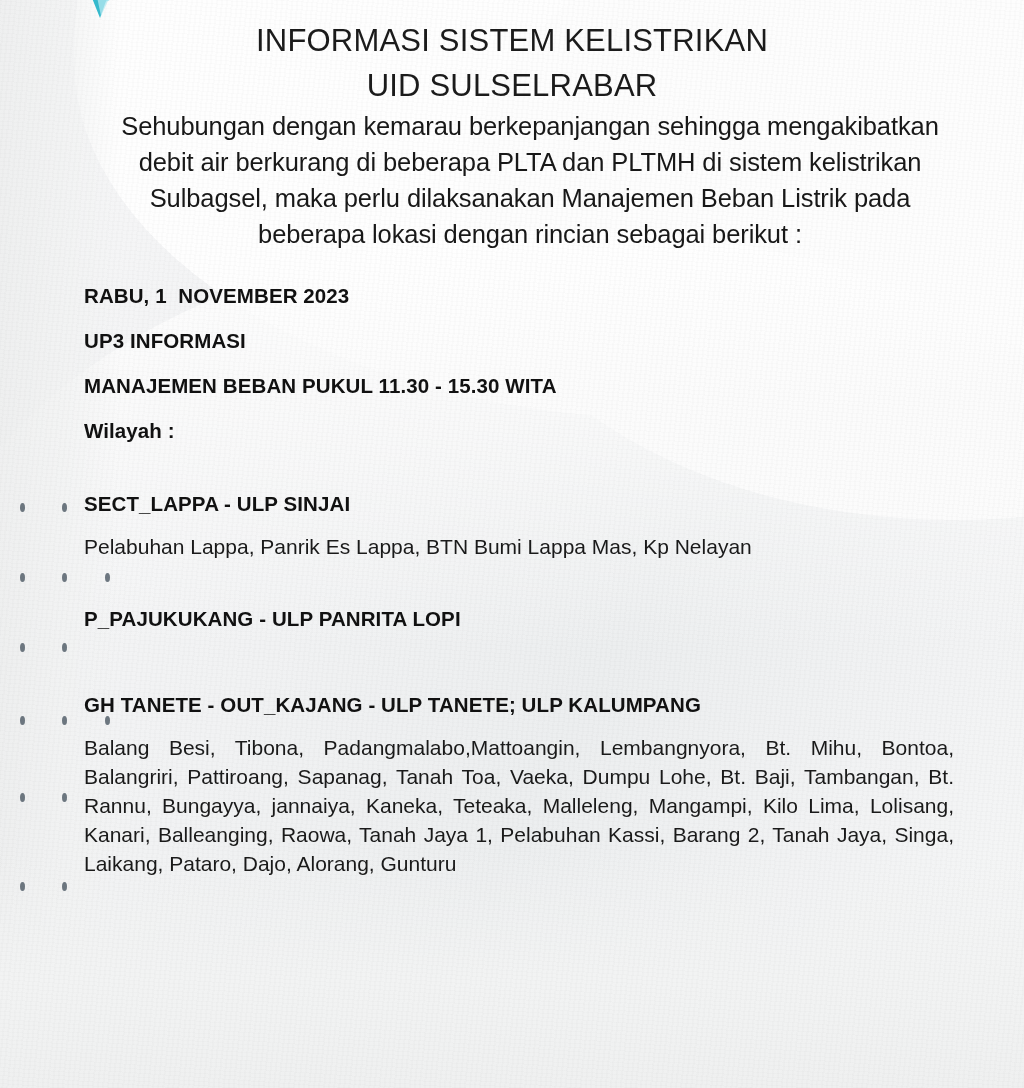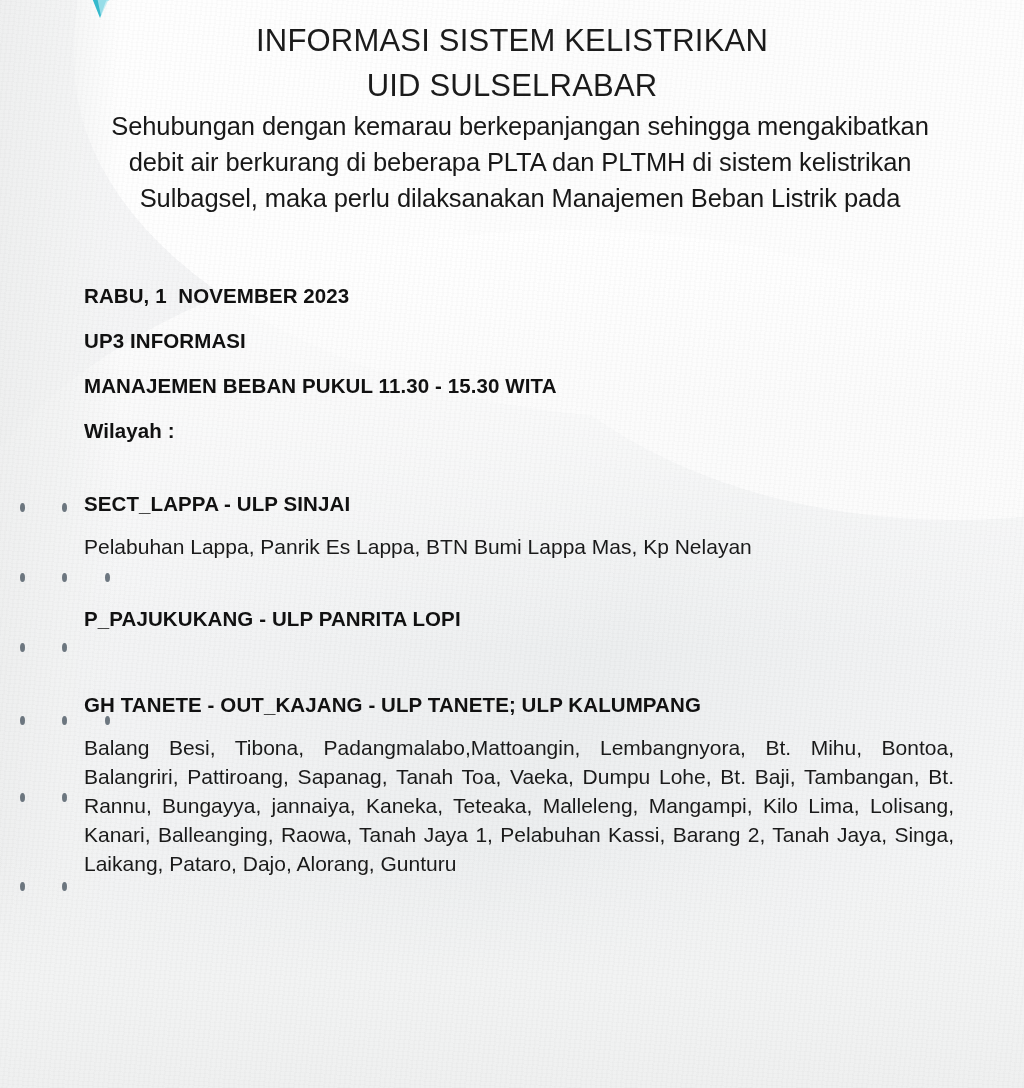--- a/index.html
+++ b/index.html
@@ -106,21 +106,21 @@
     line-height: 45px;
     letter-spacing: .2px;
     font-weight: 400;
     color: #1b1b1b;
   }
   .headline .l2 { display: block; }
 
   .intro {
     position: absolute;
     top: 108px;
-    left: 70px;
+    left: 80px;
     width: 900px;
     text-align: center;
     font-size: 25.5px;
     line-height: 36px;
     font-weight: 400;
     color: #181818;
     letter-spacing: -.1px;
   }
   .intro span { display: block; }
 
@@ -208,20 +208,21 @@
 
     <div class="headline">
       <span class="l1">INFORMASI SISTEM KELISTRIKAN</span>
       <span class="l2">UID SULSELRABAR</span>
     </div>
 
     <div class="intro">
       <span>Sehubungan dengan kemarau berkepanjangan sehingga mengakibatkan</span>
       <span>debit air berkurang di beberapa PLTA dan PLTMH  di sistem kelistrikan</span>
       <span>Sulbagsel, maka perlu dilaksanakan Manajemen Beban Listrik pada</span>
+      <span>beberapa lokasi dengan rincian sebagai berikut :</span>
     </div>
 
     <div class="meta">
       <div class="meta-line">RABU, 1  NOVEMBER 2023</div>
       <div class="meta-line">UP3 INFORMASI</div>
       <div class="meta-line">MANAJEMEN BEBAN PUKUL 11.30 - 15.30 WITA</div>
       <div class="meta-line">Wilayah :</div>
     </div>
 
     <div class="blocks">

